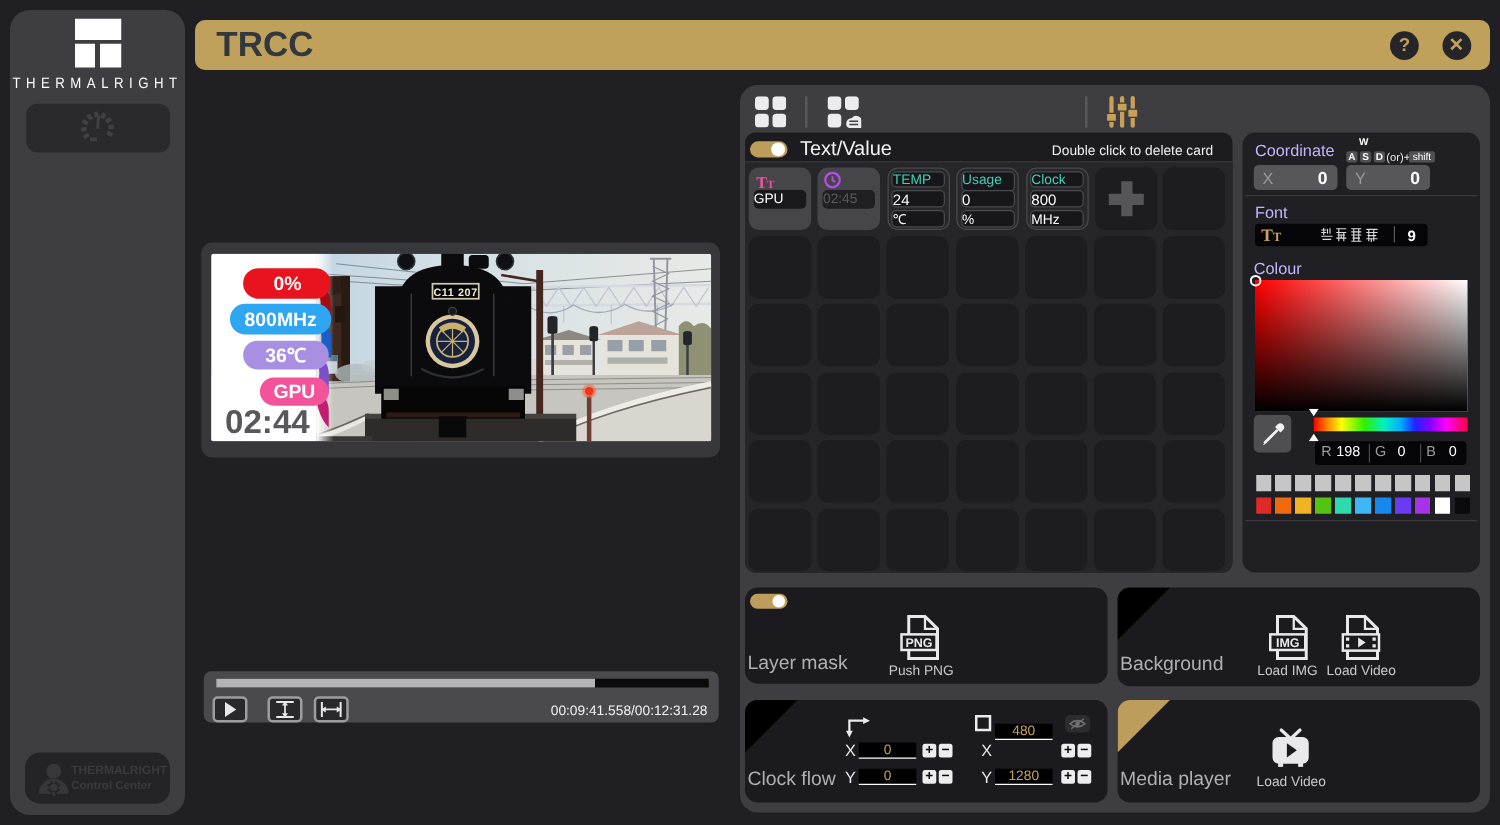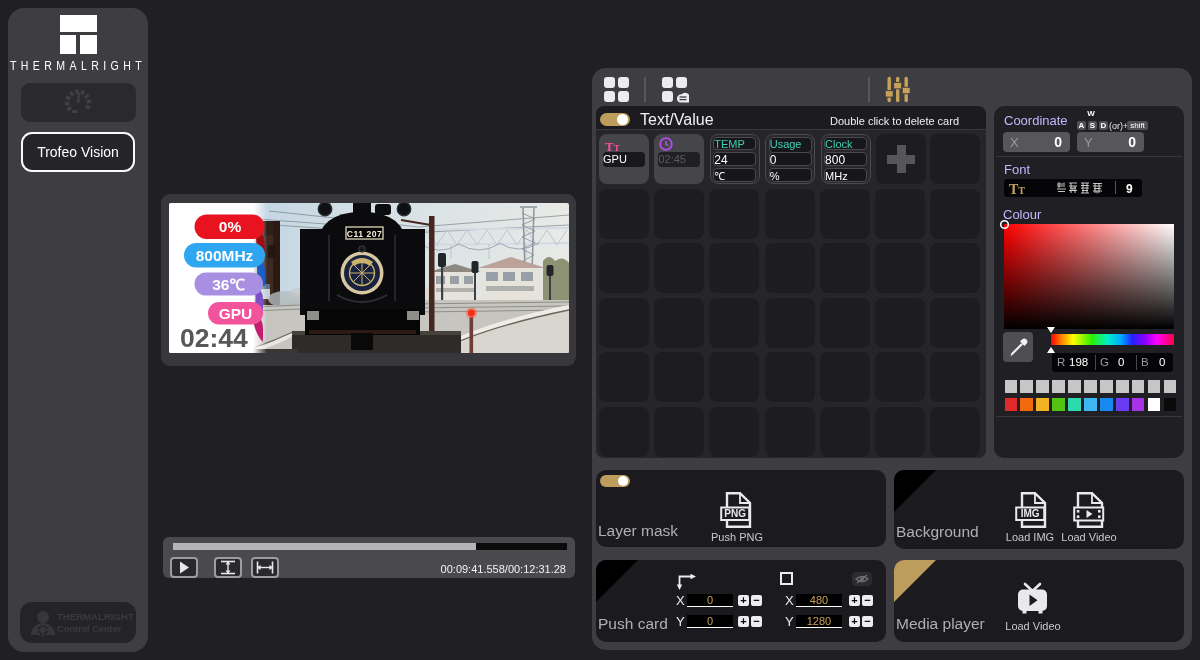--- a/index.html
+++ b/index.html
@@ -41,21 +41,21 @@
 #graybox { left:592px; top:68px; width:600px; height:582px; background:#3e3e42; border-radius:14px; }
 
 
 .vsep { position:absolute; top:77px; width:2px; height:25px; background:#58585c; }
 
 
 #tvpanel { left:596px; top:106px; width:390px; height:352px; background:#1c1c20; border-radius:8px; }
 .toggle { position:absolute; background:#bd9d5c; border-radius:99px; }
 .toggle i { position:absolute; background:#fff; border-radius:50%; }
 #tvtitle { left:640px; top:111px; color:#f2f2f2; font-size:16px; }
-#tvhint { left:830px; top:114.5px; width:152px; text-align:left; color:#efeff1; font-size:11px; }
+#tvhint { left:830px; top:114.5px; width:152px; text-align:center; color:#efeff1; font-size:11px; }
 #tvsep { left:596px; top:129px; width:390px; height:1px; background:#3a3a3e; }
 .cell { position:absolute; width:50px; height:50px; background:#1d1d21; border-radius:8px; }
 .cardsel { position:absolute; width:50px; height:50px; background:#46464a; border-radius:8px; }
 .cardbd { position:absolute; width:50px; height:50px; background:#28282c; border:1px solid #4a4a4e; border-radius:8px; }
 .vbox { position:absolute; background:#19191d; border-radius:4px; text-align:left; color:#fff; }
 .vbox.bd { border:1px solid #4a4a4e; background:#17171b; }
 .teal { color:#40d0b2 !important; }
 
 
 #rpanel { left:994px; top:106px; width:190px; height:352px; background:#202024; border-radius:10px; }
@@ -106,41 +106,45 @@
       <line x1="10.1" y1="7.5" x2="7.4" y2="3.7"></line>
       <line x1="14.3" y1="5.9" x2="13.8" y2="1.4"></line>
       <line x1="18.6" y1="6.7" x2="20.6" y2="2.5"></line>
       <line x1="22.0" y1="9.6" x2="25.8" y2="6.9"></line>
       <line x1="23.6" y1="13.8" x2="28.1" y2="13.3"></line>
       <line x1="22.8" y1="18.1" x2="27.0" y2="20.1"></line>
     </g>
     <line x1="15" y1="15" x2="16" y2="4.5" stroke="#404044" stroke-width="2.4"></line>
     <line x1="9" y1="23.5" x2="14.5" y2="23.5" stroke="#404044" stroke-width="3"></line>
   </svg>
-  <div id="trofeobtn" class="abs">Trofeo Vision</div>
   <div id="userbtn" class="abs">
     <svg class="abs" style="left:8px;top:7px" width="30" height="28" viewBox="0 0 30 28">
       <circle cx="15" cy="8" r="6" fill="#37373b"></circle>
       <path d="M3,26 a12,12 0 0 1 24,0 z" fill="#37373b"></path>
       <circle cx="15" cy="21" r="5.5" fill="#242428"></circle>
       <circle cx="15" cy="21" r="3" fill="#37373b"></circle>
       <g fill="#37373b">
         <rect x="13.8" y="14.4" width="2.4" height="3"></rect>
           <rect x="13.8" y="24.6" width="2.4" height="3"></rect>
         <rect x="8.4" y="19.8" width="3" height="2.4"></rect>
           <rect x="18.6" y="19.8" width="3" height="2.4"></rect>
         <rect x="9.9" y="15.7" width="2.4" height="2.4" transform="rotate(45 11.1 16.9)"></rect>
         <rect x="17.7" y="15.7" width="2.4" height="2.4" transform="rotate(-45 18.9 16.9)"></rect>
         <rect x="9.9" y="23.9" width="2.4" height="2.4" transform="rotate(-45 11.1 25.1)"></rect>
         <rect x="17.7" y="23.9" width="2.4" height="2.4" transform="rotate(45 18.9 25.1)"></rect>
       </g>
     </svg>
     <div class="t">THERMALRIGHT<br><span style="font-size:9.2px">Control Center</span></div>
   </div>
 
+  <div id="topbar" class="abs">
+    <div class="title">TRCC</div>
+    <div class="circbtn" style="left:956px;">?</div>
+    <div class="circbtn" style="left:997.5px;">✕</div>
+  </div>
 
   <div id="vframe" class="abs"></div>
   <svg id="vcontent" class="abs" width="400" height="150" viewBox="0 0 400 150">
     <defs>
       <linearGradient id="sky" x1="0" y1="0" x2="1" y2="0">
         <stop offset="0" stop-color="#b5cde2"></stop>
           <stop offset="0.45" stop-color="#d2dfe5"></stop>
           <stop offset="1" stop-color="#e8eae6"></stop>
       </linearGradient>
       <linearGradient id="wfade" x1="0" y1="0" x2="1" y2="0">
@@ -541,37 +545,37 @@
     <svg style="position:absolute;left:124px;top:22px" width="33" height="36" viewBox="0 0 33 36">
       <path d="M7,1.2 L20,1.2 L30,11 L30,34.8 L7,34.8 Z" fill="none" stroke="#e9e9ec" stroke-width="2.4"></path>
       <path d="M20,1.2 L20,11 L30,11" fill="none" stroke="#e9e9ec" stroke-width="1.8"></path>
       <rect x="1.2" y="15.5" width="28" height="12.5" fill="#1b1b1f" stroke="#e9e9ec" stroke-width="2"></rect>
       <text x="15.2" y="25.4" text-anchor="middle" fill="#e9e9ec" font-size="10" font-weight="bold" font-family="Liberation Sans">PNG</text>
     </svg>
     <div class="loadlbl" style="left:112px;top:61px;width:58px">Push PNG</div>
   </div>
   <div class="bcard" style="left:596px;top:560px;width:290px;height:82px">
     <div class="cornerTri" style="border-color:#000 transparent transparent transparent"></div>
-    <div class="bclabel" style="bottom:9px">Push card</div>
+    <div class="bclabel" style="bottom:9px">Clock flow</div>
     <svg style="position:absolute;left:80px;top:12px" width="22" height="20" viewBox="0 0 22 20">
       <path d="M3.5,13 L3.5,4.5 L15,4.5" fill="none" stroke="#ececee" stroke-width="1.8"></path>
       <path d="M3.5,18 L0.8,12.5 L6.2,12.5 Z" fill="#ececee"></path>
       <path d="M20,4.5 L14.5,1.8 L14.5,7.2 Z" fill="#ececee"></path>
     </svg>
     <div class="pfl" style="left:80px;top:33px">X</div>
     <div class="pfin" style="left:91px;top:34px">0</div>
     <div class="pmb" style="left:142px;top:35px">+</div>
     <div class="pmb" style="left:155px;top:35px">−</div>
     <div class="pfl" style="left:80px;top:54px">Y</div>
     <div class="pfin" style="left:91px;top:55px">0</div>
     <div class="pmb" style="left:142px;top:56px">+</div>
     <div class="pmb" style="left:155px;top:56px">−</div>
     <div style="position:absolute;left:184px;top:12px;width:13px;height:13px;border:2px solid #ececee"></div>
     <div class="pfl" style="left:189px;top:33px">X</div>
-    <div class="pfin" style="left:200px;top:34px">480</div>
+    <div class="pfin" style="left:200px;top:19px">480</div>
     <div class="pmb" style="left:253px;top:35px">+</div>
     <div class="pmb" style="left:266px;top:35px">−</div>
     <div class="pfl" style="left:189px;top:54px">Y</div>
     <div class="pfin" style="left:200px;top:55px">1280</div>
     <div class="pmb" style="left:253px;top:56px">+</div>
     <div class="pmb" style="left:266px;top:56px">−</div>
     <div style="position:absolute;left:256px;top:12px;width:20px;height:14px;background:#2c2c30;border-radius:4px">
       <svg style="position:absolute;left:3px;top:2px" width="14" height="10" viewBox="0 0 14 10">
         <path d="M1,5 Q7,0 13,5 Q7,10 1,5 Z" fill="none" stroke="#717176" stroke-width="1.3"></path>
         <circle cx="7" cy="5" r="1.8" fill="#717176"></circle>

